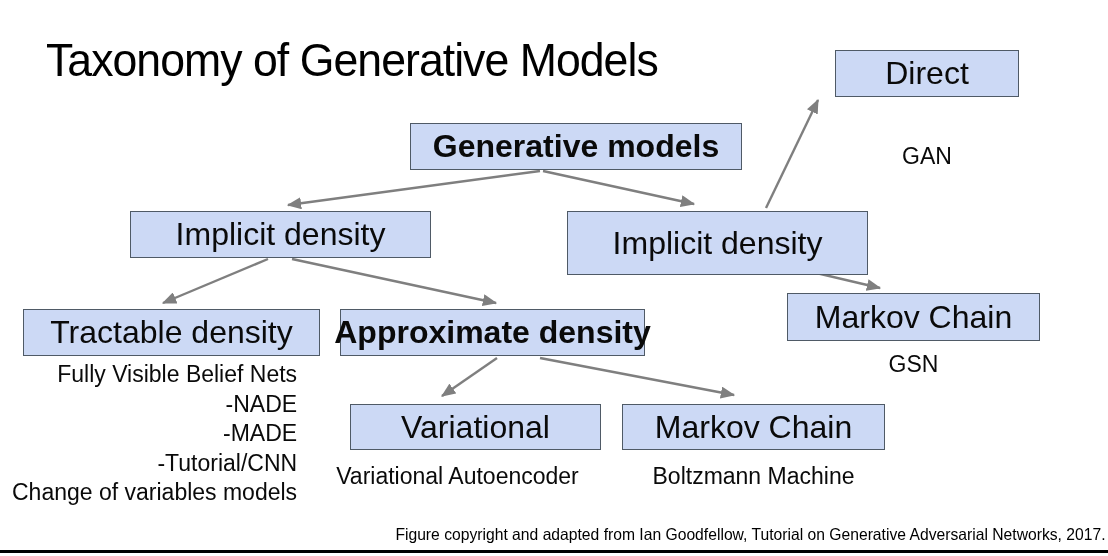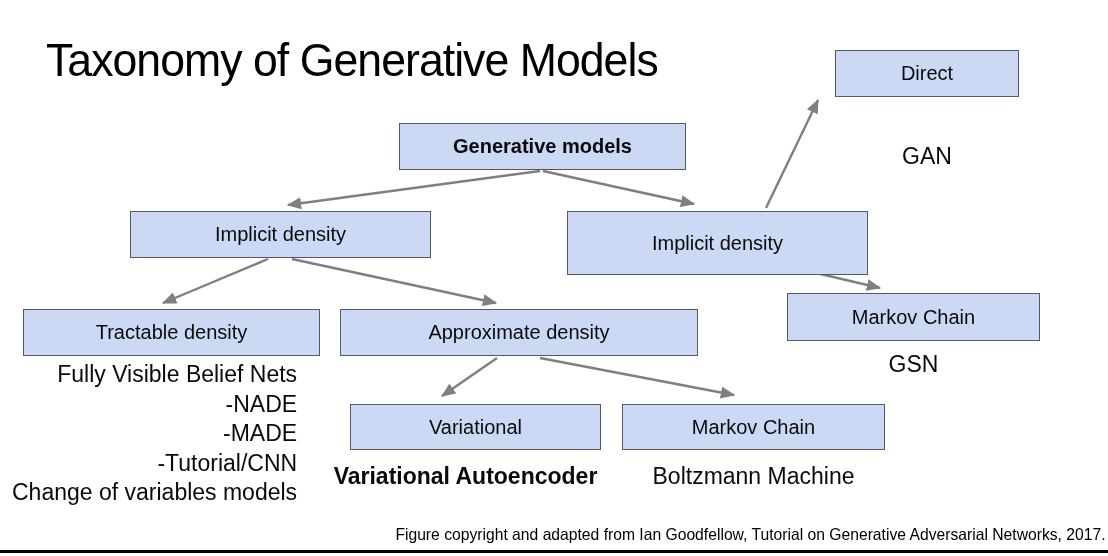--- a/index.html
+++ b/index.html
@@ -17,38 +17,38 @@
     position:absolute;left:46px;top:33px;margin:0;
     font-size:46px;font-weight:400;letter-spacing:-1px;color:#000;
     transform:scaleX(0.97);transform-origin:left top;white-space:nowrap;
   }
   .arrows{position:absolute;left:0;top:0;width:1108px;height:556px;pointer-events:none;}
   .arrows line{stroke:var(--arrow);stroke-width:2.4;}
   .arrowhead-path{fill:var(--arrow);}
   .node{
     position:absolute;display:flex;align-items:center;justify-content:center;
     background:var(--box-fill);border:1.6px solid var(--box-border);
-    font-size:20px;color:var(--ink);box-sizing:border-box;white-space:nowrap;
+    font-size:32px;color:var(--ink);box-sizing:border-box;white-space:nowrap;
   }
   .node.bold{font-weight:700;}
-  #n-generative{left:399px;top:123px;width:287px;height:47px;}
+  #n-generative{left:410px;top:123px;width:332px;height:47px;}
   #n-direct{left:835px;top:50px;width:184px;height:47px;}
   #n-explicit{left:130px;top:211px;width:301px;height:47px;}
   #n-implicit{left:567px;top:211px;width:301px;height:64px;}
   #n-tractable{left:23px;top:309px;width:297px;height:47px;}
-  #n-approximate{left:340px;top:309px;width:358px;height:47px;}
+  #n-approximate{left:340px;top:309px;width:305px;height:47px;font-weight:bold;}
   #n-markov-gsn{left:787px;top:293px;width:253px;height:48px;}
   #n-variational{left:350px;top:404px;width:251px;height:46px;}
   #n-markov-boltzmann{left:622px;top:404px;width:263px;height:46px;}
   .sublabel{
     position:absolute;text-align:center;font-size:23px;color:var(--ink);white-space:nowrap;
   }
   #l-gan{left:835px;top:102px;width:184px;margin-top:41px;}
   #l-gsn{left:787px;top:351px;width:253px;}
-  #l-va{left:318px;top:463px;width:295px;font-weight:bold;}
+  #l-va{left:310px;top:463px;width:295px;}
   #l-bm{left:622px;top:463px;width:263px;}
   .notes{
     position:absolute;left:12px;top:360px;font-size:23px;line-height:29.5px;color:var(--ink);
     white-space:nowrap;
     text-align:right;
   }
   .notes .bullet .dash{display:inline-block;margin-left:48px;width:40px;}
   .footer{
     position:absolute;right:3px;top:525px;font-size:16.5px;color:#000;
     transform:scaleX(0.95);transform-origin:100% 0;white-space:nowrap;

